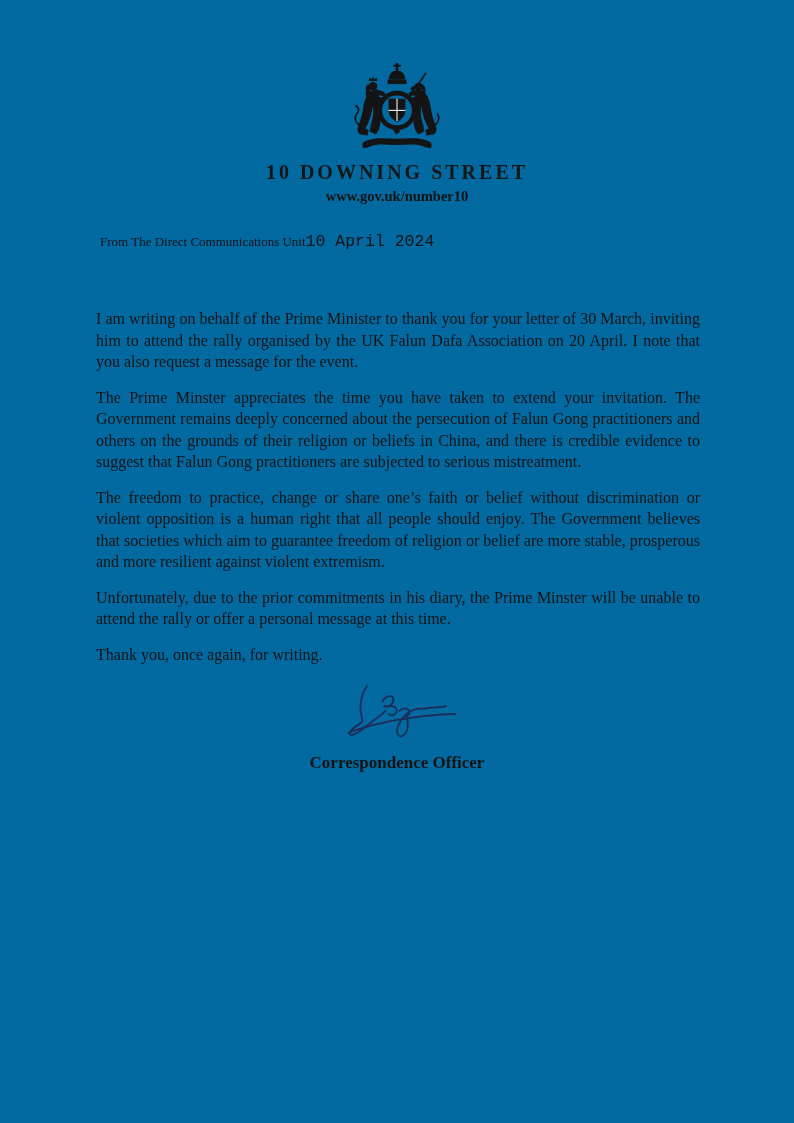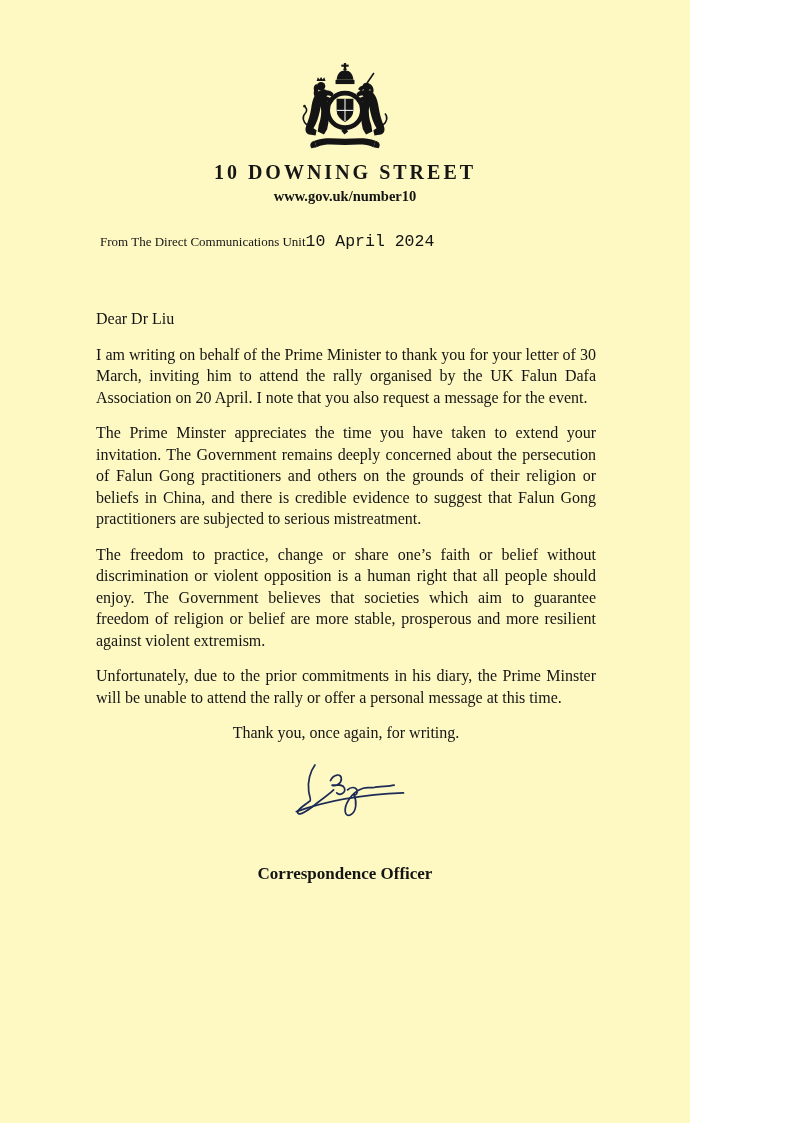--- a/index.html
+++ b/index.html
@@ -1,20 +1,20 @@
 <!DOCTYPE html>
 <html><head>
 <meta charset="utf-8">
 <style>
   html, body { margin: 0; padding: 0; background: #ffffff; }
   .page {
     position: relative;
-    width: 690px;
+    width: 794px;
     height: 1123px;
-    background: #fef9c3;
+    background: #0369a1;
     color: #141414;
     font-family: "Liberation Serif", "DejaVu Serif", serif;
     overflow: hidden;
   }
   
   .letterhead { text-align: center; padding-top: 62px; }
   .crest { display: inline-block; line-height: 0; }
   .crest svg { width: 116px; height: 92px; }
   .address1 {
     font-size: 20px; font-weight: bold; letter-spacing: 3px;
@@ -30,28 +30,28 @@
     display: flex; justify-content: flex-start; align-items: baseline;
     margin: 27px 91px 0 100px;
   }
   .from-line { font-size: 13px; }
   .date-line { font-size: 16.5px; font-family: Liberation Mono, monospace; }
 
   
   .body { margin: 57px 94px 0 96px; font-size: 16px; line-height: 21.5px; }
   .salutation { margin: 0 0 14px 0; }
   .body p.para { margin: 0 0 14px 0; text-align: justify; }
-  .body p.para:last-child { margin-bottom: 8px; text-align: center; }
+  .body p.para:last-child { margin-bottom: 8px; text-align: left; }
 
   
   .valediction { text-align: center; font-size: 16.5px; margin-top: 21px; }
   .signature-wrap { text-align: center; margin-top: 10px; height: 78px; }
   .signature-wrap svg { width: 132px; height: 74px; margin-left: 16px; }
   .signer-title {
-    text-align: center; font-size: 17px; font-weight: bold; margin-top: 32px;
+    text-align: center; font-size: 17px; font-weight: bold; margin-top: 0;
   }
 </style>
 </head>
 <body>
 
 <div class="page">
 
   <div class="letterhead">
     <span class="crest">
       <svg viewBox="0 0 220 175" xmlns="http://www.w3.org/2000/svg" fill="#141414" stroke="none">
@@ -104,21 +104,20 @@
     <div class="address1">10 DOWNING STREET</div>
     <div class="website">www.gov.uk/number10</div>
   </div>
 
   <div class="meta">
     <span class="from-line">From The Direct Communications Unit</span>
     <span class="date-line">10 April 2024</span>
   </div>
 
   <div class="body">
-    <p class="salutation">Dear Dr Liu</p>
     <p class="para">I am writing on behalf of the Prime Minister to thank you for your letter of 30 March, inviting him to attend the rally organised by the UK Falun Dafa Association on 20 April. I note that you also request a message for the event.</p>
     <p class="para">The Prime Minster appreciates the time you have taken to extend your invitation. The Government remains deeply concerned about the persecution of Falun Gong practitioners and others on the grounds of their religion or beliefs in China, and there is credible evidence to suggest that Falun Gong practitioners are subjected to serious mistreatment.</p>
     <p class="para">The freedom to practice, change or share one’s faith or belief without discrimination or violent opposition is a human right that all people should enjoy. The Government believes that societies which aim to guarantee freedom of religion or belief are more stable, prosperous and more resilient against violent extremism.</p>
     <p class="para">Unfortunately, due to the prior commitments in his diary, the Prime Minster will be unable to attend the rally or offer a personal message at this time.</p>
     <p class="para">Thank you, once again, for writing.</p>
   </div>
 
 
   <div class="signature-wrap">
     <svg viewBox="0 0 170 95" xmlns="http://www.w3.org/2000/svg" fill="none" stroke="#1d2b57" stroke-width="2.2" stroke-linecap="round" stroke-linejoin="round">

